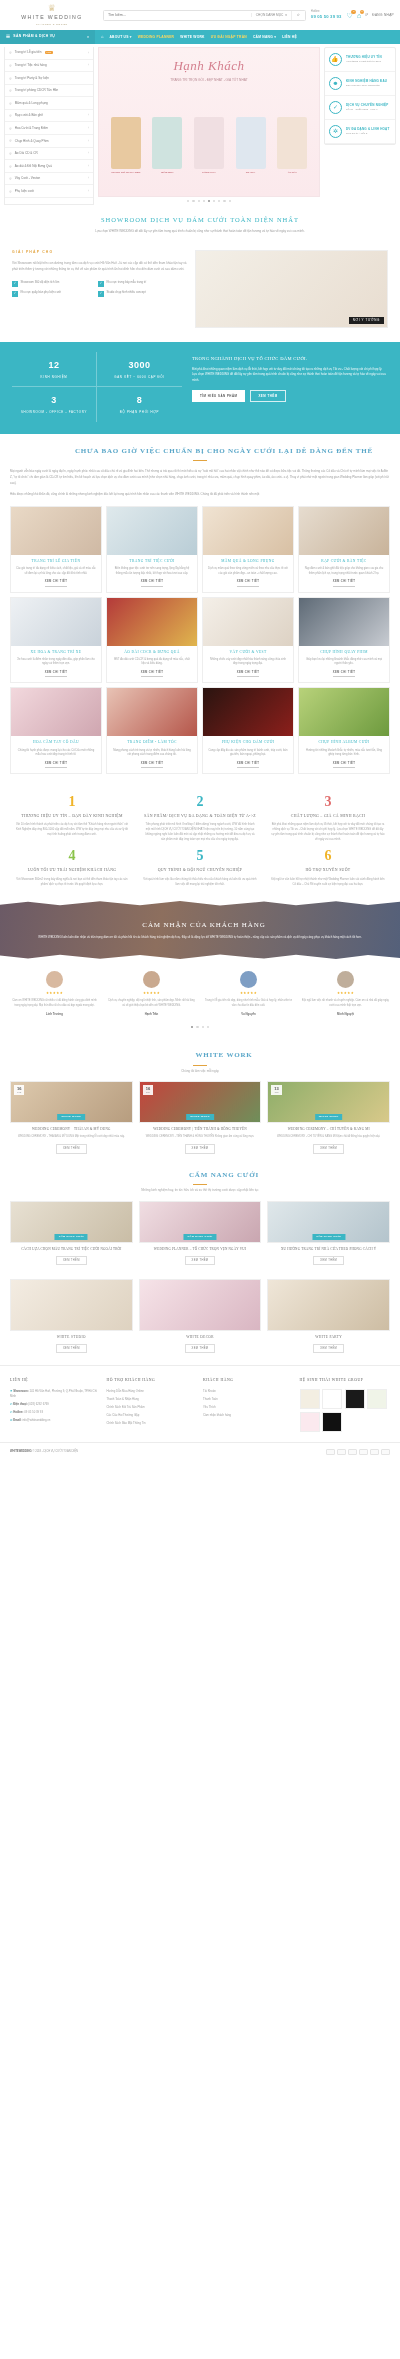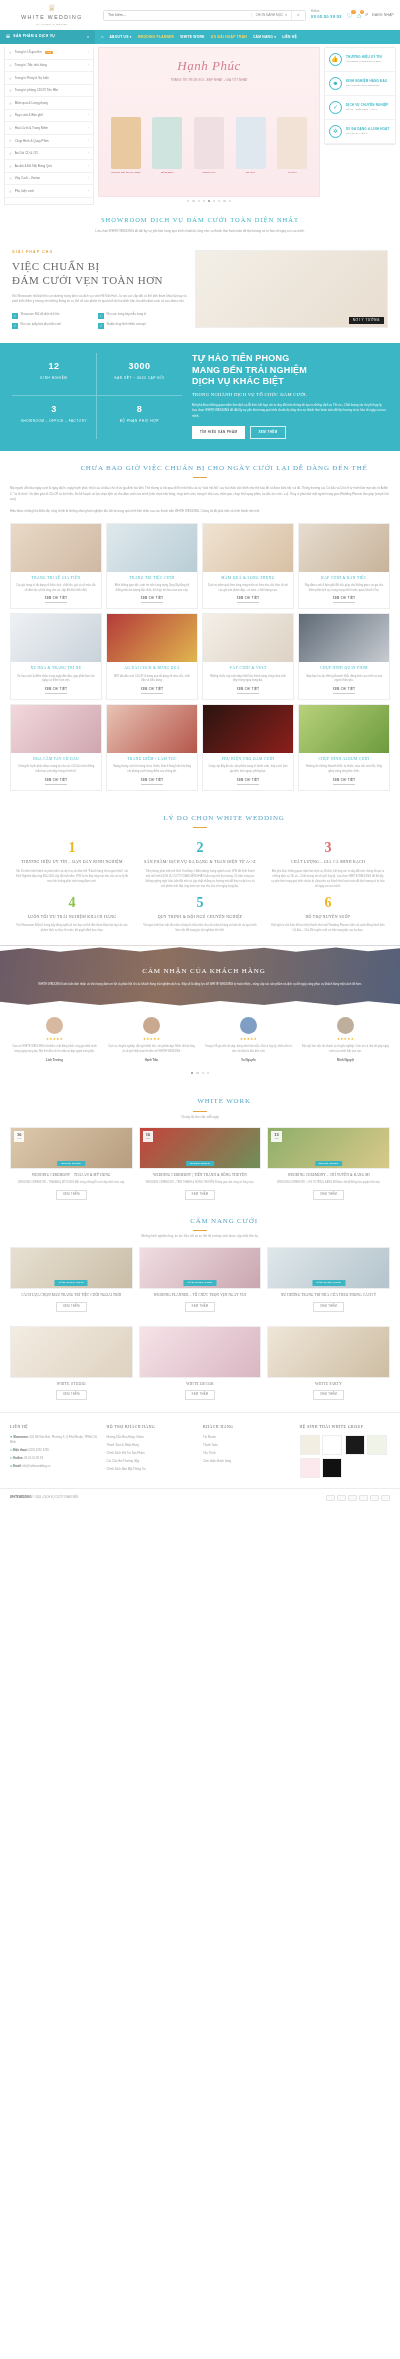--- a/index.html
+++ b/index.html
@@ -123,21 +123,21 @@
     letter-spacing:.3px; font-weight:normal; }
   .stats-r p { font-size:2.9px; margin-top:4px; line-height:1.85; opacity:.95; }
   .stat-btns { display:flex; gap:5px; margin-top:7px; }
   .btn-o { border:1px solid #fff; padding:3px 7px; font-size:2.9px; letter-spacing:.5px;
     background:#fff; color:#555; font-weight:bold; }
   .btn-o2 { border:1px solid rgba(255,255,255,.8); padding:3px 7px; font-size:2.9px;
     letter-spacing:.5px; color:#fff; font-weight:bold; }
 
   
   .sec-title { text-align:center; padding:12px 0 2px; }
-  .sec-title h2 { font-family:"Liberation Serif", serif; font-weight:normal; font-size:7px;
+  .sec-title h2 { font-family:"Liberation Serif", serif; font-weight:bold; font-size:7px;
     color:#5aa7c9; letter-spacing:.8px;margin-left:48px; }
   .sec-title .rule { width:14px; height:1px; background:#e2a33f; margin:4px auto 0; }
   .sec-title .sub { font-size:3px; color:#a5a5a5; margin-top:3px; }
 
   .intro-p { padding:6px 10px 0; font-size:2.9px; color:#9b9b9b; line-height:1.95; }
 
   
   .grid { display:flex; flex-wrap:wrap; gap:4px; padding:8px 8px 10px; justify-content:center; }
   .card { width:92px; border:1px solid #eee; background:#fff; padding-bottom:5px; }
   .card-img { height:48px; background:#ddd; position:relative; overflow:hidden; }
@@ -331,21 +331,21 @@
         </li>
         <li>
           <span class="mi">◎</span>
           <span>Phụ kiện cưới</span>
           <span class="arr">›</span>
         </li>
       </ul>
 
     <div class="hero-center">
       <div class="hero-banner">
-        <div class="hero-script">Hạnh Phúc</div>
+        <div class="hero-script">Hạnh Khách</div>
         <div class="hero-sub">TRANG TRÍ TRỌN GÓI - ĐẸP NHẤT - GIÁ TỐT NHẤT</div>
         <div class="hero-items" id="hero-items">
             <div class="hi">
               <div class="hi-box" style="background: rgb(232, 201, 160);"></div>
               <div class="hi-cap">TRANG TRÍ LỄ GIA TIÊN</div>
             </div>
             <div class="hi">
               <div class="hi-box" style="background: rgb(207, 227, 223);"></div>
               <div class="hi-cap">MÂM QUẢ</div>
             </div>
@@ -411,24 +411,20 @@
   </div>
 
   <div class="showroom">
     <h2>SHOWROOM DỊCH VỤ ĐÁM CƯỚI TOÀN DIỆN NHẤT</h2>
     <p>Lựa chọn WHITE WEDDING để đổi lấy sự yên tâm trong quá trình chuẩn bị cũng như sự thảnh thơi hoàn toàn để tận hưởng và tự hào về ngày vui của mình.</p>
   </div>
 
   <div class="prep">
     <div class="prep-l">
       <div class="prep-kicker">GIẢI PHÁP CHO</div>
-      <h2>
-        <span>VIỆC CHUẨN BỊ</span><br>
-        <span>ĐÁM CƯỚI VẸN TOÀN HƠN</span>
-      </h2>
       <div class="prep-p">Với Showroom nổi bật trên con đường trung tâm của dịch vụ cưới Hồ Văn Huê - là nơi các cặp đôi có thể đến tham khảo tận tay và phát triển thêm ý tưởng với những thông tin cụ thể về sản phẩm từ quá trình ăn hỏi đính hôn cho đến đám cưới và sau đám cưới.</div>
       <div class="prep-feats" id="prep-feats">
           <div class="pf">
             <div class="pf-ic">✓</div>
             <div class="pf-t">Showroom 360 độ diện tích lớn</div>
           </div>
           <div class="pf">
             <div class="pf-ic">✓</div>
             <div class="pf-t">Khu vực trưng bày mẫu trang trí</div>
           </div>
@@ -462,25 +458,20 @@
         <div class="stat">
           <div class="stat-n">3</div>
           <div class="stat-l">SHOWROOM - OFFICE - FACTORY</div>
         </div>
         <div class="stat">
           <div class="stat-n">8</div>
           <div class="stat-l">BỘ PHẬN PHỐI HỢP</div>
         </div>
       </div>
     <div class="stats-r">
-      <h2>
-        <span>TỰ HÀO TIÊN PHONG</span><br>
-        <span>MANG ĐẾN TRẢI NGHIỆM</span><br>
-        <span>DỊCH VỤ KHÁC BIỆT</span>
-      </h2>
       <h3>TRONG NGHÀNH DỊCH VỤ TỔ CHỨC ĐÁM CƯỚI.</h3>
       <p>Bứt phá khỏi những quan niệm làm dịch vụ lỗi thời, kết hợp với tư duy đổi mới chúng tôi tạo ra những dịch vụ Tối ưu - Chất lượng với chi phí hợp lý. Lựa chọn WHITE WEDDING để đổi lấy sự yên tâm trong quá trình chuẩn bị cũng như sự thảnh thơi hoàn toàn để tận hưởng và tự hào về ngày vui của mình.</p>
       <div class="stat-btns">
         <div class="btn-o">TÌM HIỂU SẢN PHẨM</div>
         <div class="btn-o2">XEM THÊM</div>
       </div>
     </div>
   </div>
 
   <div class="sec-title">
@@ -558,24 +549,20 @@
         <div class="card-b">XEM CHI TIẾT</div>
       </div>
       <div class="card">
         <div class="card-img" style="background: linear-gradient(135deg, rgb(184, 210, 122), rgb(109, 154, 62));"></div>
         <div class="card-t">CHỤP HÌNH ALBUM CƯỚI</div>
         <div class="card-d">Hướng tới những khoảnh khắc tự nhiên, màu sắc tươi tắn, lồng ghép trong từng bức hình.</div>
         <div class="card-b">XEM CHI TIẾT</div>
       </div>
     </div>
 
-  <div class="sec-title">
-    <h2>LÝ DO CHỌN WHITE WEDDING</h2>
-    <div class="rule"></div>
-  </div>
   <div class="reasons" id="reasons-grid">
       <div class="reason">
         <div class="reason-n" style="color: rgb(240, 180, 41);">1</div>
         <div class="reason-t">THƯƠNG HIỆU UY TÍN – DẠN DÀY KINH NGHIỆM</div>
         <div class="reason-d">Với 10 năm hình thành và phát triển các dịch vụ với tâm thế "Khách hàng như người thân" với Kinh Nghiệm đáp ứng 800-1000 cặp đôi mỗi năm. WW tự tin đáp ứng mọi nhu cầu và xử lý tốt mọi tình huống phát sinh trong đám cưới.</div>
       </div>
       <div class="reason">
         <div class="reason-n" style="color: rgb(59, 182, 196);">2</div>
         <div class="reason-t">SẢN PHẨM/ DỊCH VỤ ĐA DẠNG &amp; TOÀN DIỆN TỪ A-&gt;Z</div>
         <div class="reason-d">Tiên phong phát triển mô hình OneStop // điểm dừng/ trong ngành cưới, WW đã hình thành một mô hình DỊCH VỤ CƯỚI TOÀN DIỆN NHẤT hiện nay trên thị trường. 10 năm sáng tạo không ngừng nghỉ luôn luôn đổi mới và cập nhật những xu hướng mới để đưa ra dịch vụ và sản phẩm mới đáp ứng toàn vẹn mọi nhu cầu cho ngày trọng đại.</div>

